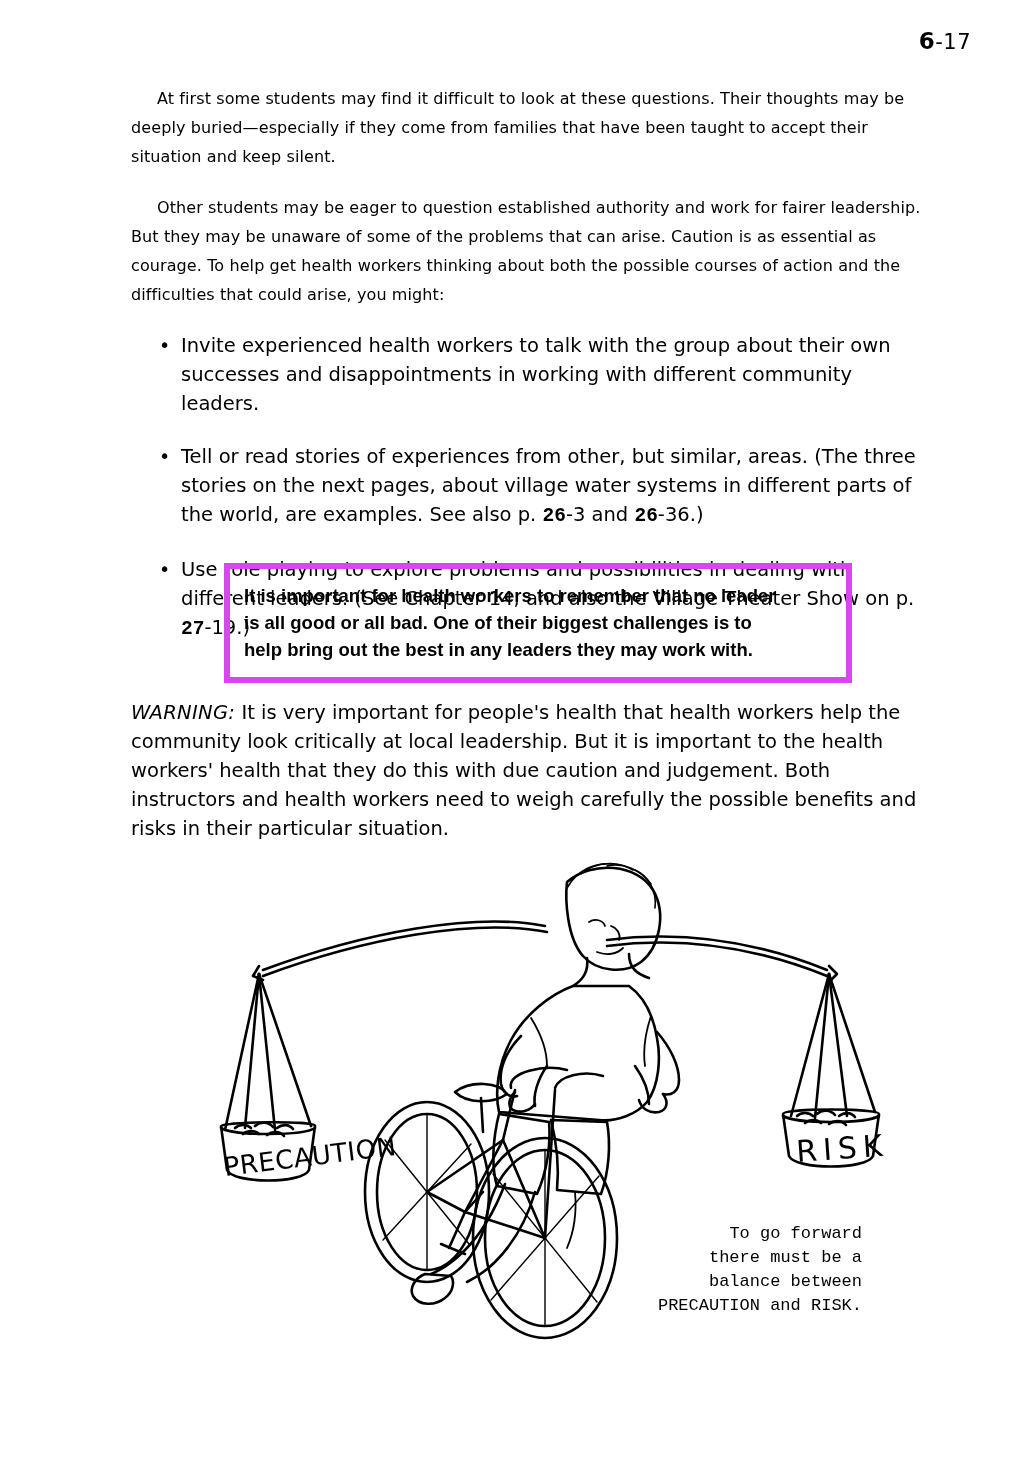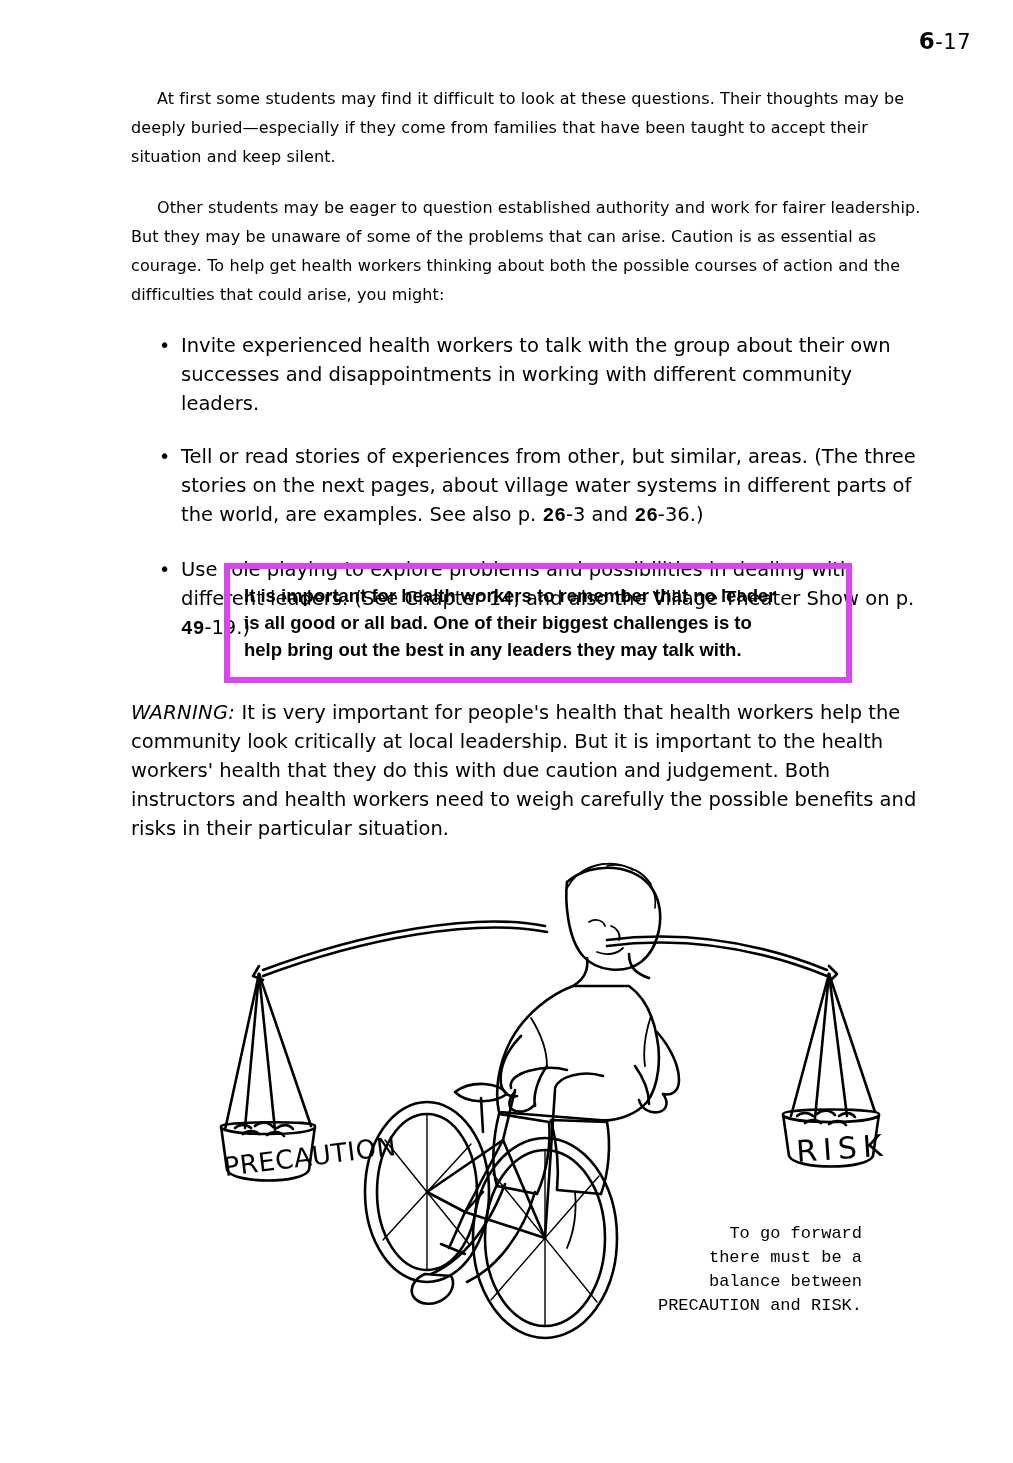--- a/index.html
+++ b/index.html
@@ -148,30 +148,30 @@
       <li>
         <span class="dot">•</span>
         <span>Invite experienced health workers to talk with the group about their own successes and disappointments in working with different community leaders.</span>
       </li>
       <li>
         <span class="dot">•</span>
         <span>Tell or read stories of experiences from other, but similar, areas. (The three stories on the next pages, about village water systems in different parts of the world, are examples. See also p. </span><b class="pg">26</b><span>-3 and </span><b class="pg">26</b><span>-36.)</span>
       </li>
       <li>
         <span class="dot">•</span>
-        <span>Use role playing to explore problems and possibilities in dealing with different leaders. (See Chapter 14, and also the Village Theater Show on p. </span><b class="pg">49</b><span>-19.)</span>
+        <span>Use role playing to explore problems and possibilities in dealing with different leaders. (See Chapter 14, and also the Village Theater Show on p. </span><b class="pg">27</b><span>-19.)</span>
       </li>
     </ul>
 
   </div>
 
   <div class="callout">
     <div>It is important for health workers to remember that no leader</div>
     <div>is all good or all bad. One of their biggest challenges is to</div>
-    <div>help bring out the best in any leaders they may talk with.</div>
+    <div>help bring out the best in any leaders they may work with.</div>
   </div>
 
   <div class="warning">
     <span class="wlabel">WARNING:</span><span> It is very important for people's health that health workers help the community look critically at local leadership. But it is important to the health workers' health that they do this with due caution and judgement. Both instructors and health workers need to weigh carefully the possible benefits and risks in their particular situation.</span>
   </div>
 
   <div class="illustration">
     <svg width="680" height="530" viewBox="0 0 680 530" xmlns="http://www.w3.org/2000/svg" fill="none" stroke="#000" stroke-width="2.6" stroke-linecap="round" stroke-linejoin="round">
 
       <path d="M 48 130 C 150 92, 260 72, 330 86"></path>

